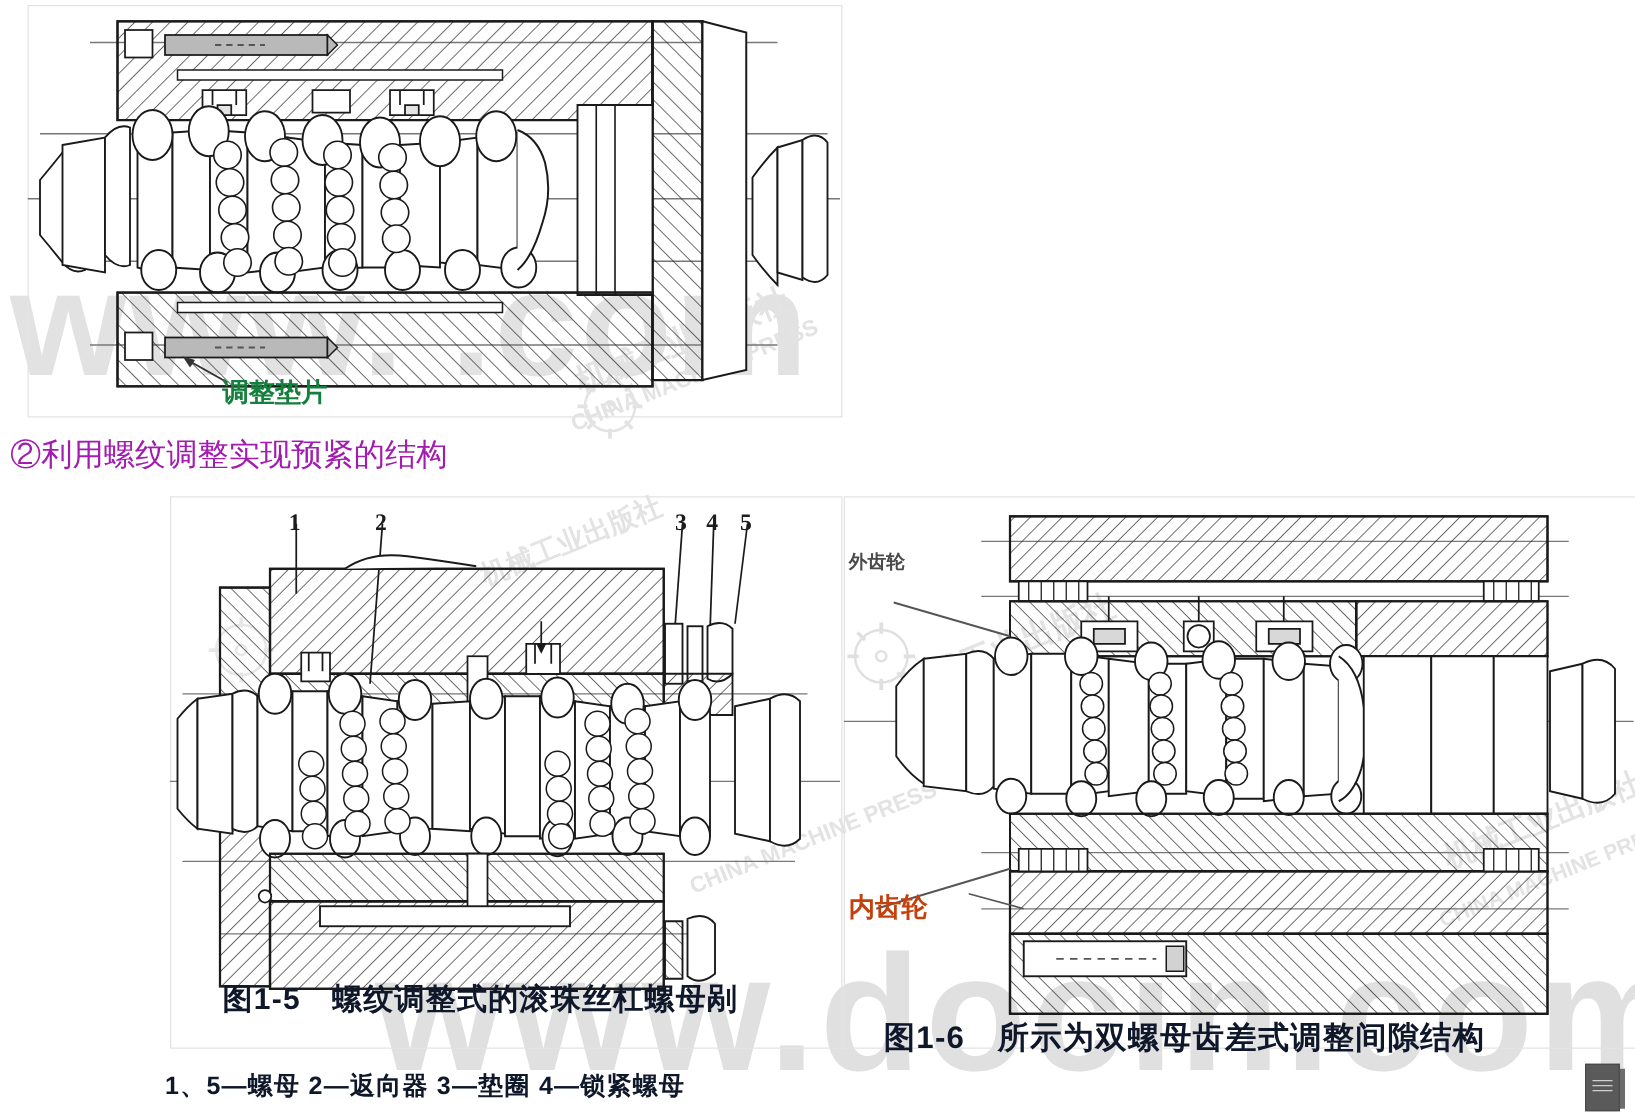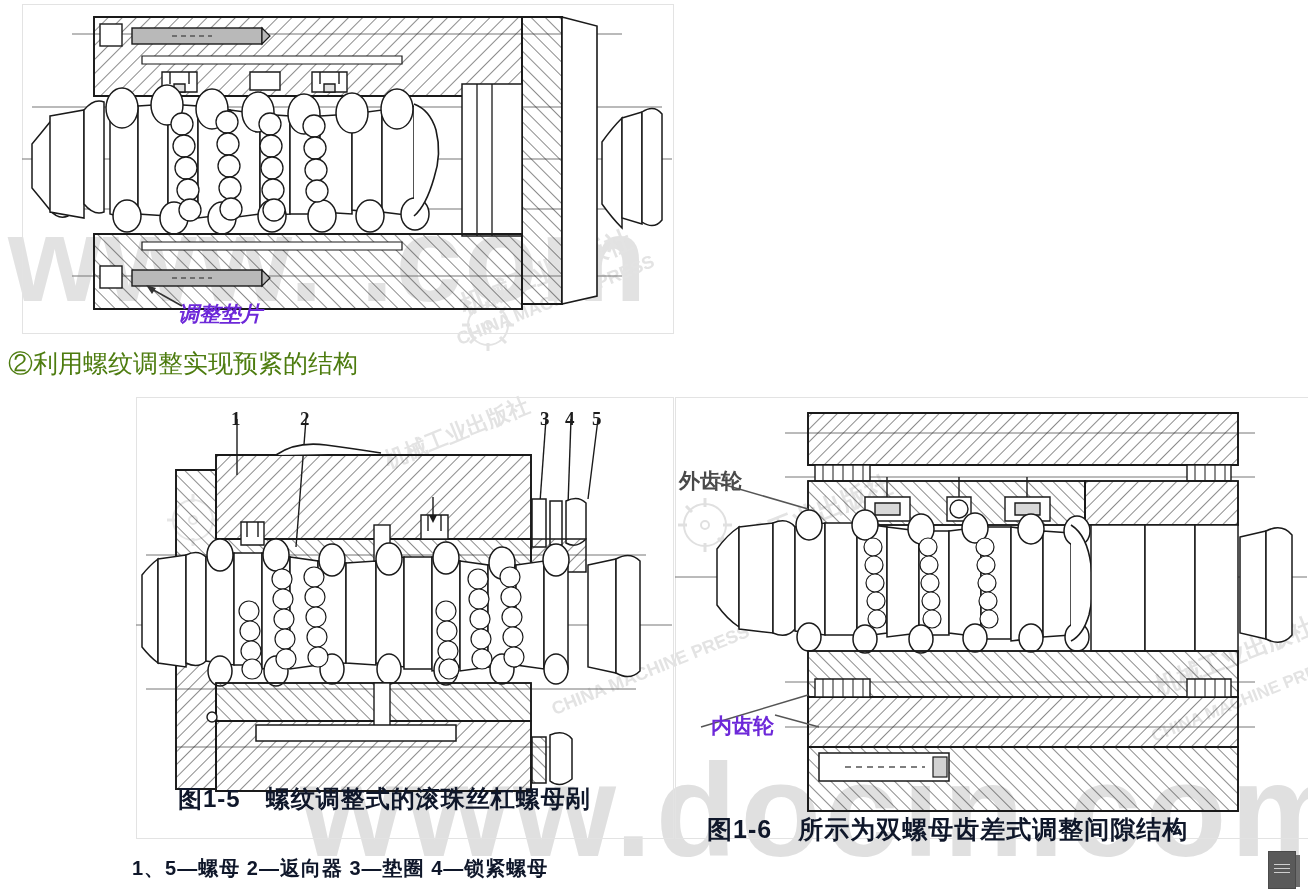--- a/index.html
+++ b/index.html
@@ -20,38 +20,38 @@
   .wm-cmp{position:absolute;z-index:1;color:#e3e3e3;font-family:"Liberation Sans",sans-serif;
           font-weight:700;white-space:nowrap;transform:rotate(-22deg);user-select:none;}
 
   
   .panel{position:absolute;border:1px solid #e3e3e3;background:transparent;z-index:2;}
   #panel-top{left:22px;top:4px;width:650px;height:328px;}
   #panel-mid{left:136px;top:397px;width:536px;height:440px;}
   #panel-right{left:675px;top:397px;width:632px;height:440px;}
 
   
-  .heading{position:absolute;z-index:6;color:#4d7c0f;font-size:25px;
+  .heading{position:absolute;z-index:6;color:#a21caf;font-size:25px;
            font-family:"Liberation Serif",serif;white-space:nowrap;}
   #heading-2{left:8px;top:347px;}
   #heading-3{left:893px;top:347px;}
 
   
   .caption{position:absolute;z-index:7;color:#0f172a;font-weight:700;
            font-family:Liberation Sans, sans-serif;white-space:nowrap;}
   #cap-15-line1{left:178px;top:783px;font-size:24px;letter-spacing:1px;}
   #cap-15-line2{left:132px;top:815px;font-size:20px;letter-spacing:1px;margin-top:40px;}
   #cap-16{left:707px;top:813px;font-size:25px;letter-spacing:1px;}
 
   
   .fig-label{position:absolute;z-index:6;color:#333;font-weight:700;
              font-family:"Liberation Sans",sans-serif;white-space:nowrap;}
-  #lbl-shim{left:178px;top:300px;font-size:21px;color:#6d28d9;font-style:italic;}
-  #lbl-outer-gear{left:679px;top:467px;font-size:21px;color:#4a4a4a;font-family:Liberation Serif, serif;}
-  #lbl-inner-gear{left:679px;top:712px;font-size:21px;color:#6d28d9;margin-left:32px;}
+  #lbl-shim{left:178px;top:300px;font-size:21px;color:#15803d;}
+  #lbl-outer-gear{left:679px;top:440px;font-size:15px;color:#4a4a4a;font-family:Liberation Serif, serif;}
+  #lbl-inner-gear{left:679px;top:712px;font-size:21px;color:#c2410c;}
 
   .num-label{position:absolute;z-index:6;color:#1c1c1c;font-weight:700;
              font-size:19px;font-family:"Liberation Serif",serif;}
 
   
   svg{display:block;}
   .dw{position:absolute;z-index:4;}
   #dw-top{left:22px;top:4px;}
   #dw-mid{left:136px;top:397px;}
   #dw-right{left:675px;top:397px;}

